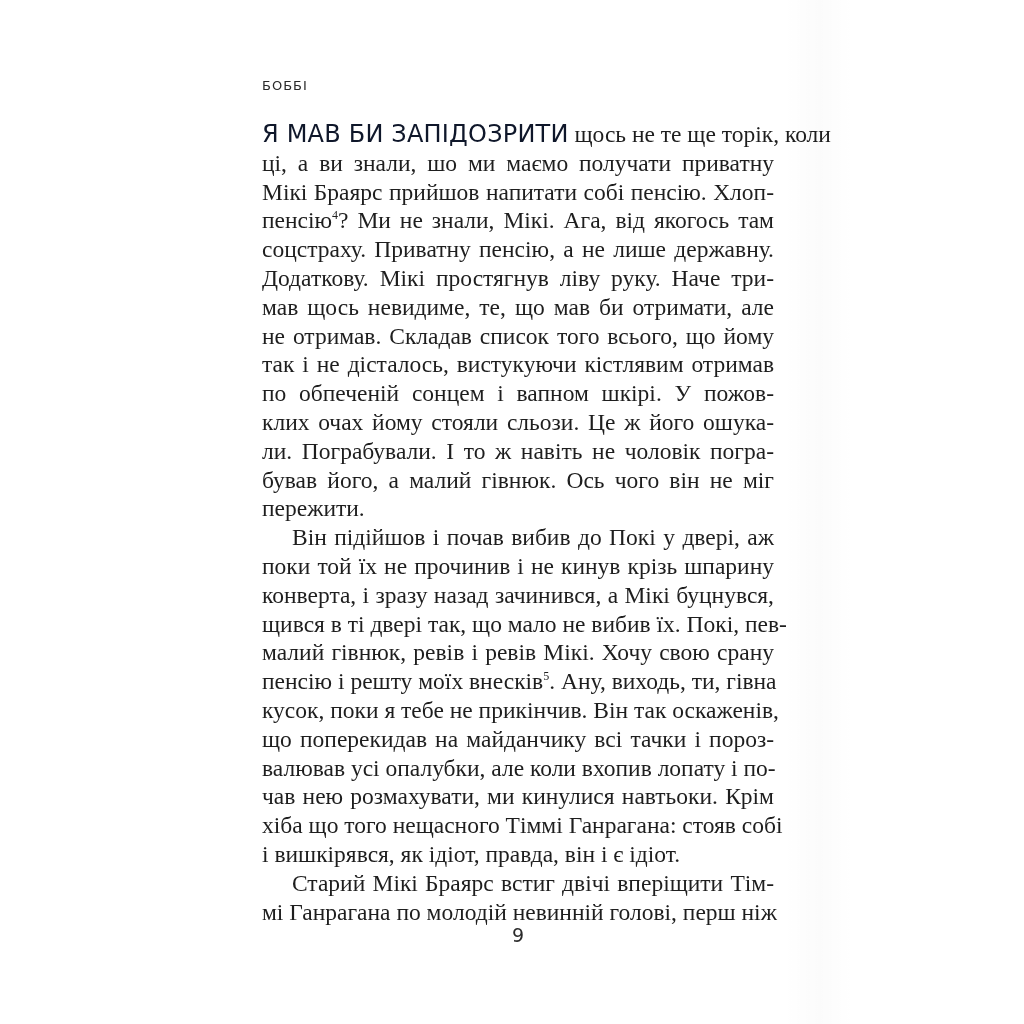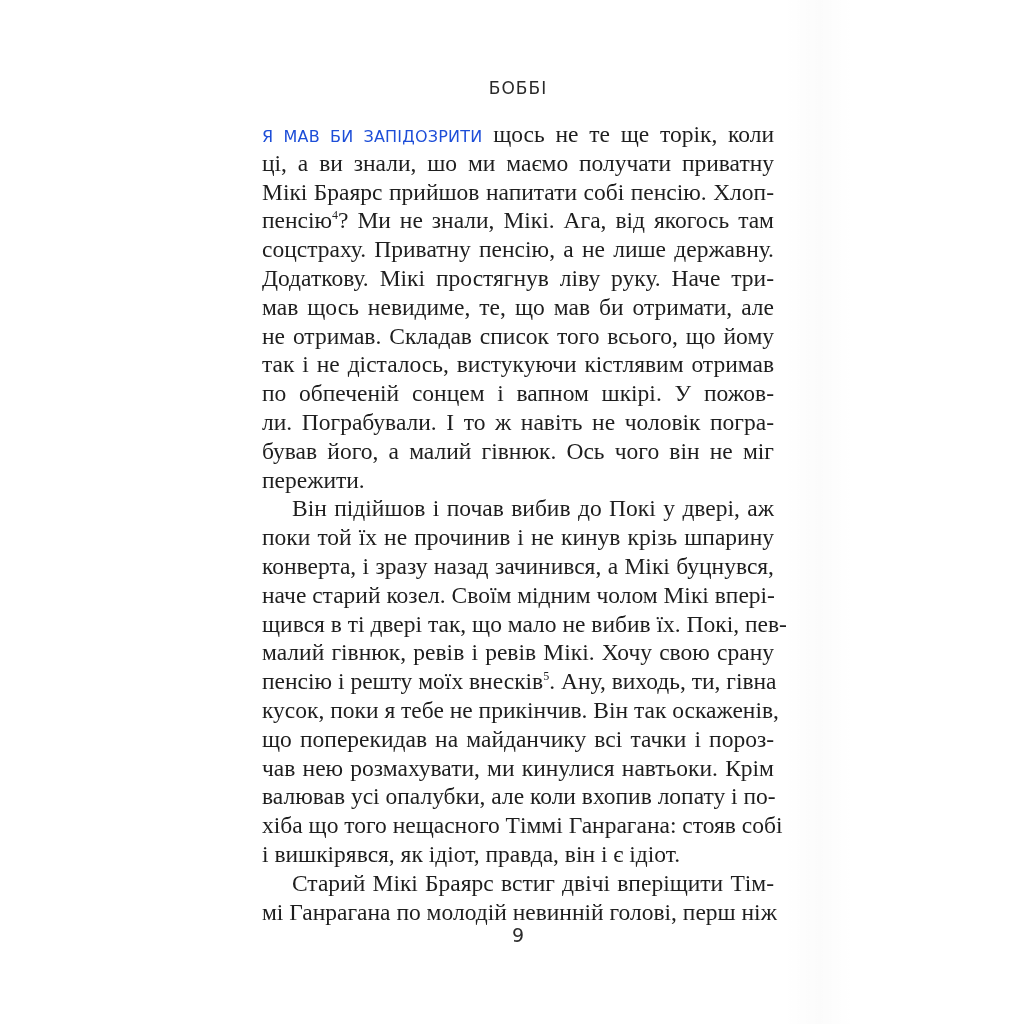--- a/index.html
+++ b/index.html
@@ -27,23 +27,23 @@
       left: 262px;
       top: 0;
       width: 512px;
       height: 1024px;
     }
     .running-head {
       position: absolute;
       top: 78px;
       left: 0;
       width: 100%;
-      text-align: center;
+      text-align: left;
       font-family: "DejaVu Sans", sans-serif;
-      font-size: 17px;
+      font-size: 13px;
       letter-spacing: 1px;
       color: #2a2a2a;
     }
     .body-text {
       position: absolute;
       top: 120px;
       left: 0;
       width: 512px;
       font-family: "Liberation Serif", serif;
       font-size: 23.5px;
@@ -63,23 +63,23 @@
       height: 28.8px;
     }
     .line.last {
       text-align-last: left;
     }
     .indent {
       padding-left: 30px;
     }
     .lead-caps {
       font-family: "DejaVu Sans", sans-serif;
-      font-size: 16px;
+      font-size: 24px;
       letter-spacing: 0.2px;
-      color: #1d4ed8;
+      color: #0f172a;
     }
     .italic {
     }
     sup {
       font-size: 12px;
       line-height: 0;
       vertical-align: super;
     }
     .folio {
       position: absolute;
@@ -106,37 +106,37 @@
       <span class="line"><span class="lead-caps">Я МАВ БИ ЗАПІДОЗРИТИ</span><span> щось не те ще торік, коли</span></span>
       <span class="line">ці, а ви знали, шо ми маємо получати приватну</span>
       <span class="line">Мікі Браярс прийшов напитати собі пенсію. Хлоп-</span>
       <span class="line"><span>пенсію</span><sup>4</sup><span>? Ми не знали, Мікі. Ага, від якогось там</span></span>
       <span class="line">соцстраху. Приватну пенсію, а не лише державну.</span>
       <span class="line"><span class="italic">Додаткову</span><span>. Мікі простягнув ліву руку. Наче три-</span></span>
       <span class="line">мав щось невидиме, те, що мав би отримати, але</span>
       <span class="line">не отримав. Складав список того всього, що йому</span>
       <span class="line">так і не дісталось, вистукуючи кістлявим отримав</span>
       <span class="line">по обпеченій сонцем і вапном шкірі. У пожов-</span>
+      <span class="line">клих очах йому стояли сльози. Це ж його ошука-</span>
       <span class="line">ли. Пограбували. І то ж навіть не чоловік погра-</span>
       <span class="line">бував його, а малий гівнюк. Ось чого він не міг</span>
       <span class="line last">пережити.</span>
     </p>
 
     <p>
       <span class="line indent">Він підійшов і почав вибив до Покі у двері, аж</span>
       <span class="line">поки той їх не прочинив і не кинув крізь шпарину</span>
       <span class="line">конверта, і зразу назад зачинився, а Мікі буцнувся,</span>
-      <span class="line">наче старий козел. Своїм мідним чолом Мікі впері-</span>
       <span class="line">щився в ті двері так, що мало не вибив їх. Покі, пев-</span>
       <span class="line">малий гівнюк, ревів і ревів Мікі. Хочу свою срану</span>
       <span class="line"><span>пенсію і решту моїх внесків</span><sup>5</sup><span>. Ану, виходь, ти, гівна</span></span>
       <span class="line">кусок, поки я тебе не прикінчив. Він так оскаженів,</span>
       <span class="line">що поперекидав на майданчику всі тачки і пороз-</span>
+      <span class="line">валював усі опалубки, але коли вхопив лопату і по-</span>
       <span class="line">чав нею розмахувати, ми кинулися навтьоки. Крім</span>
-      <span class="line">валював усі опалубки, але коли вхопив лопату і по-</span>
       <span class="line">хіба що того нещасного Тіммі Ганрагана: стояв собі</span>
       <span class="line last">і вишкірявся, як ідіот, правда, він і є ідіот.</span>
     </p>
 
     <p>
       <span class="line indent">Старий Мікі Браярс встиг двічі вперіщити Тім-</span>
       <span class="line">мі Ганрагана по молодій невинній голові, перш ніж</span>
     </p>
   </div>
 

